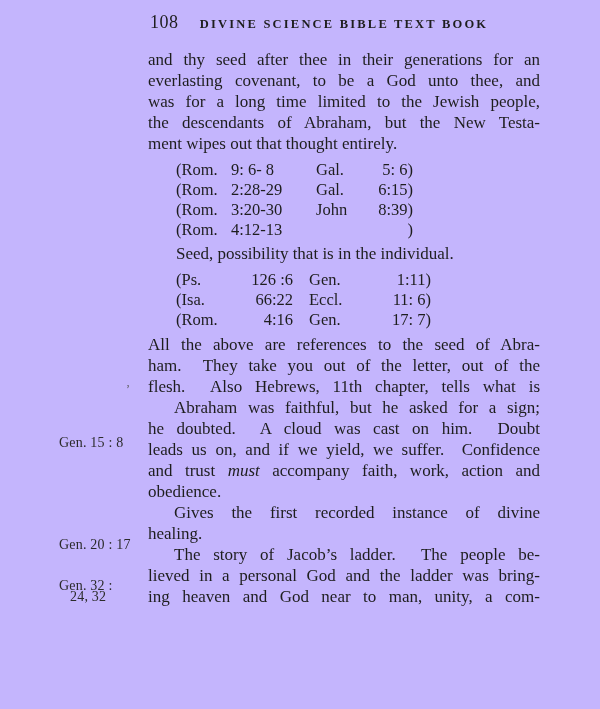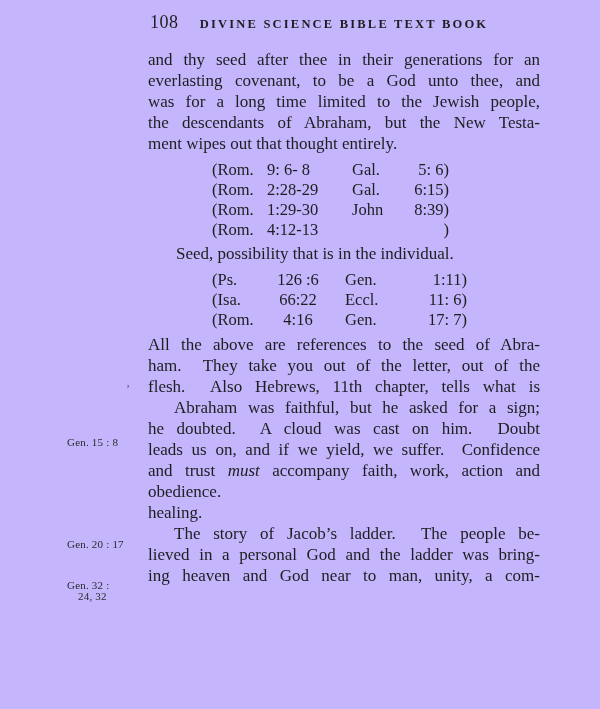--- a/index.html
+++ b/index.html
@@ -57,42 +57,42 @@
     text-align-last: justify;
   }
   .pline.last { text-align-last: left; }
   .pline.indent { text-indent: 26px; }
   .seed-line { text-indent: 28px; margin: 3px 0 0 0; }
 
   em.must { font-style: italic; }
 
   
   .refs {
-    margin: 6px 0 2px 64px;
+    margin: 6px 0 2px 28px;
     line-height: 20px;
     font-size: 16.5px;
   }
   .refrow { display: flex; }
   .rc { display: block; white-space: pre; }
   .b1-c0 { width: 55px; }
   .b1-c1 { width: 85px; }
   .b1-c2 { width: 52px; }
   .b1-c3 { width: 45px; text-align: right; }
   .b2-c0 { width: 55px; }
-  .b2-c1 { width: 62px; text-align: center; }
+  .b2-c1 { width: 62px; text-align: right; }
   .b2-c2 { width: 80px; padding-left: 16px; box-sizing: border-box; }
   .b2-c3 { width: 58px; text-align: right; }
 
   .p2 { margin-top: 4px; }
 
   
   .margin-note {
     position: absolute;
-    left: 67px;
-    font-size: 11px;
+    left: 59px;
+    font-size: 14px;
     line-height: 11px;
     letter-spacing: 0.2px;
     color: #2b2b2b;
     white-space: nowrap;
   }
   .mn-1 { top: 437px; }
   .mn-2 { top: 539px; }
   .mn-3 { top: 580px; }
   .mn-line2 { padding-left: 11px; }
 
@@ -145,21 +145,21 @@
         <span class="rc b1-c3">5: 6)</span>
       </div>
       <div class="refrow">
         <span class="rc b1-c0">(Rom.</span>
         <span class="rc b1-c1">2:28-29</span>
         <span class="rc b1-c2">Gal.</span>
         <span class="rc b1-c3">6:15)</span>
       </div>
       <div class="refrow">
         <span class="rc b1-c0">(Rom.</span>
-        <span class="rc b1-c1">1:29-30</span>
+        <span class="rc b1-c1">3:20-30</span>
         <span class="rc b1-c2">John</span>
         <span class="rc b1-c3">8:39)</span>
       </div>
       <div class="refrow">
         <span class="rc b1-c0">(Rom.</span>
         <span class="rc b1-c1">4:12-13</span>
         <span class="rc b1-c2"></span>
         <span class="rc b1-c3">)</span>
       </div>
     </div>
@@ -195,20 +195,21 @@
 
     <div class="para">
       <div class="pline indent">Abraham was faithful, but he asked for a sign;</div>
       <div class="pline">he doubted.&nbsp; A cloud was cast on him.&nbsp; Doubt</div>
       <div class="pline">leads us on, and if we yield, we suffer.&nbsp; Confidence</div>
       <div class="pline"><span>and trust </span><em class="must">must</em><span> accompany faith, work, action and</span></div>
       <div class="pline last">obedience.</div>
     </div>
 
     <div class="para">
+      <div class="pline indent">Gives the first recorded instance of divine</div>
       <div class="pline last">healing.</div>
     </div>
 
     <div class="para">
       <div class="pline indent">The story of Jacob’s ladder.&nbsp; The people be-</div>
       <div class="pline">lieved in a personal God and the ladder was bring-</div>
       <div class="pline">ing heaven and God near to man, unity, a com-</div>
     </div>
 
   </main>

